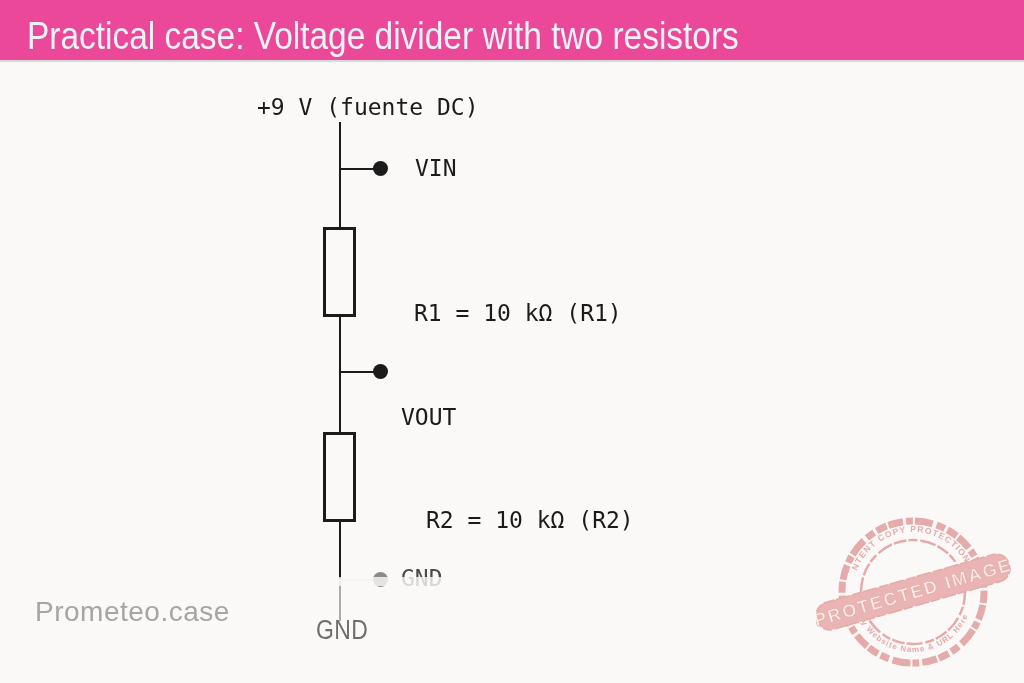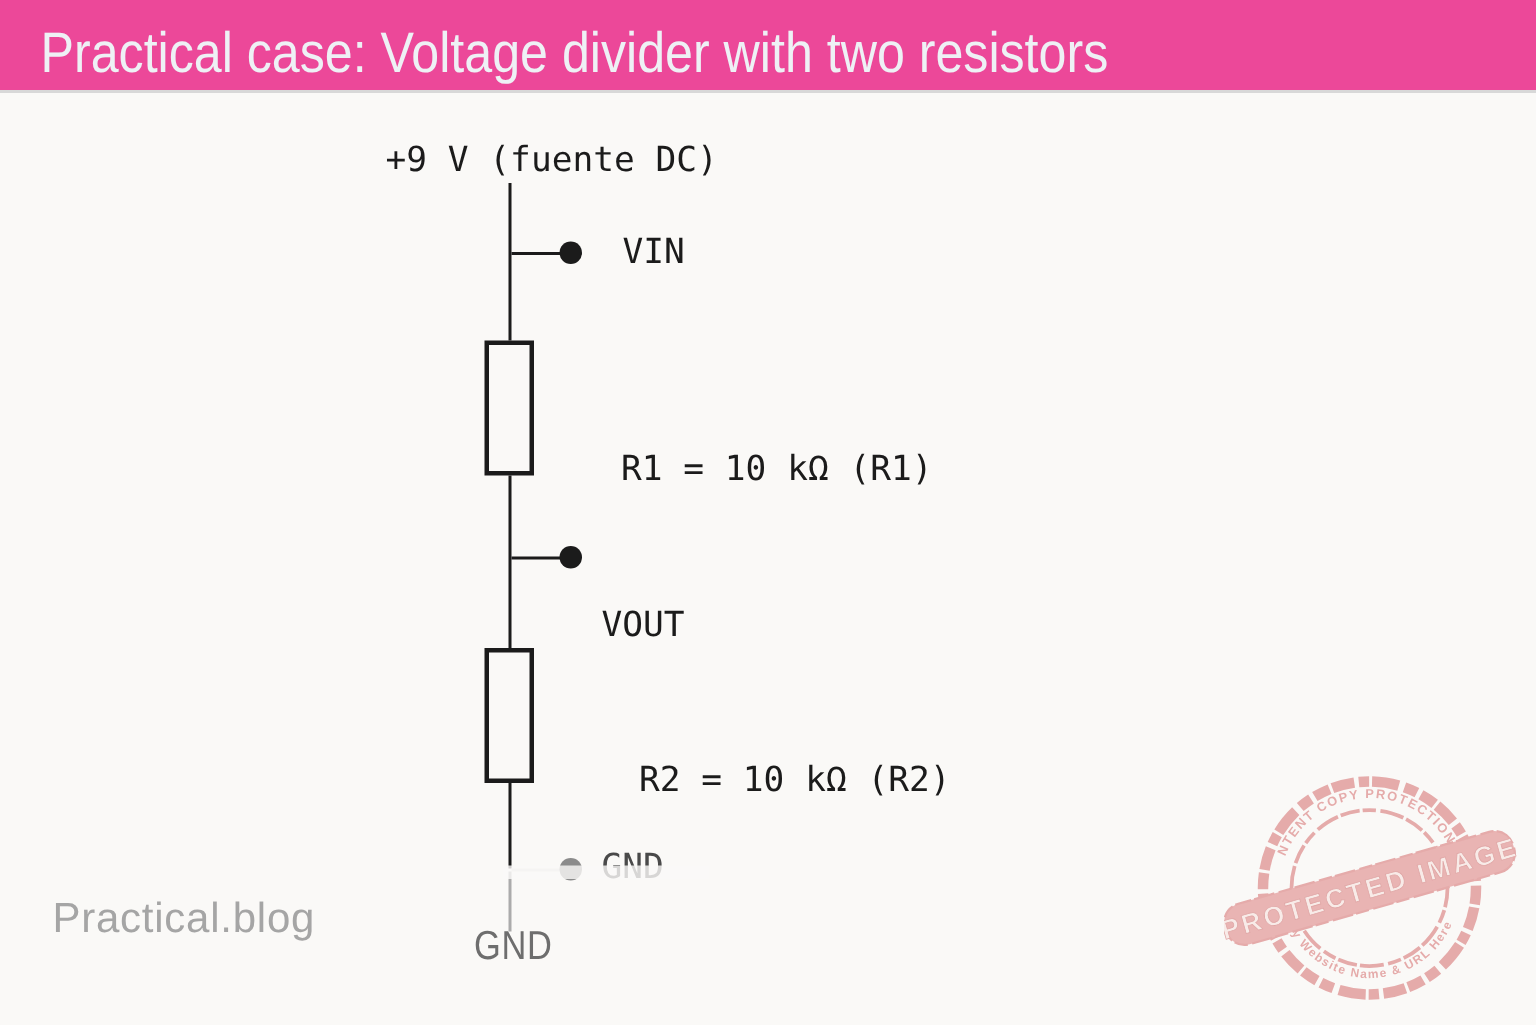--- a/index.html
+++ b/index.html
@@ -95,21 +95,21 @@
     <div class="wire wire-v3"></div>
     <div class="wire branch-gnd"></div>
     <div class="dot dot-gnd"></div>
     <div class="mono label-gnd-node">GND</div>
     <div class="fade-stripe"></div>
 
     <div class="wire wire-v4"></div>
     <div class="label-gnd-bottom">GND</div>
   </div>
 
-  <div class="site-watermark">Practical.blog</div>
+  <div class="site-watermark">Prometeo.case</div>
 
   <svg class="stamp" viewBox="0 0 208 200">
     <g stroke="#d97c7c" fill="none">
       <circle cx="97" cy="100" r="71" stroke-width="7" stroke-dasharray="11 2 15 3 7 2 18 4 9 3"></circle>
       <circle cx="97" cy="100" r="52" stroke-width="2.5" stroke-dasharray="13 2 9 3 16 2"></circle>
     </g>
     <defs>
       <path id="arcTop" d="M 40.6 79.5 A 60 60 0 0 1 153.4 79.5"></path>
       <path id="arcBottom" d="M 40.6 120.5 A 60 60 0 0 0 153.4 120.5"></path>
     </defs>

